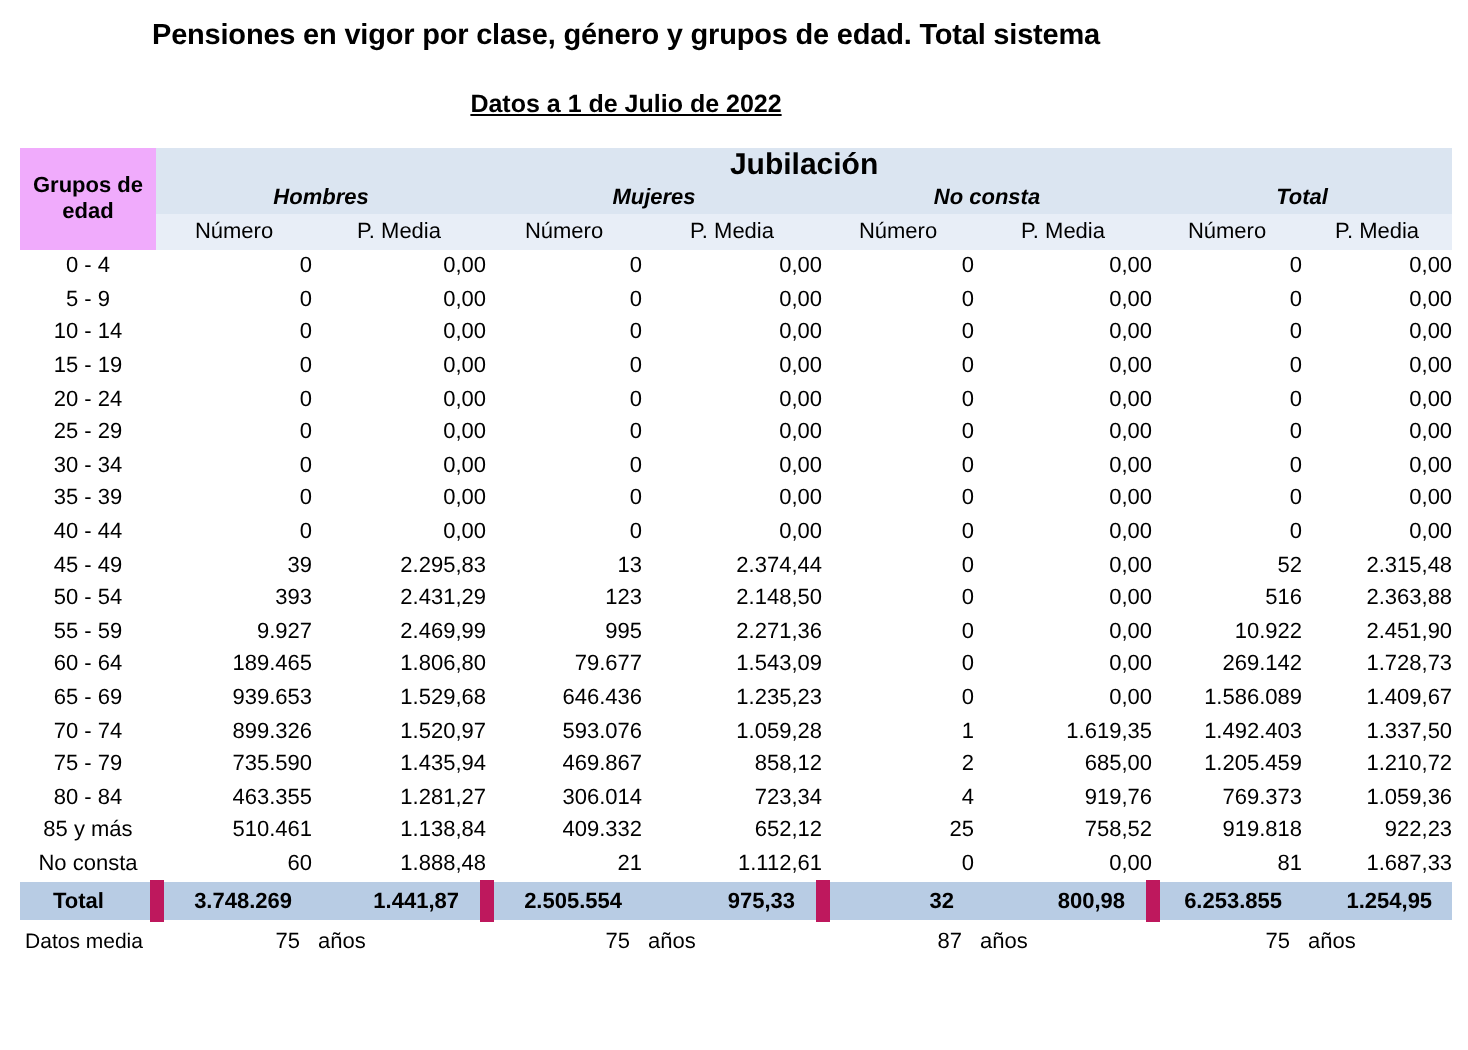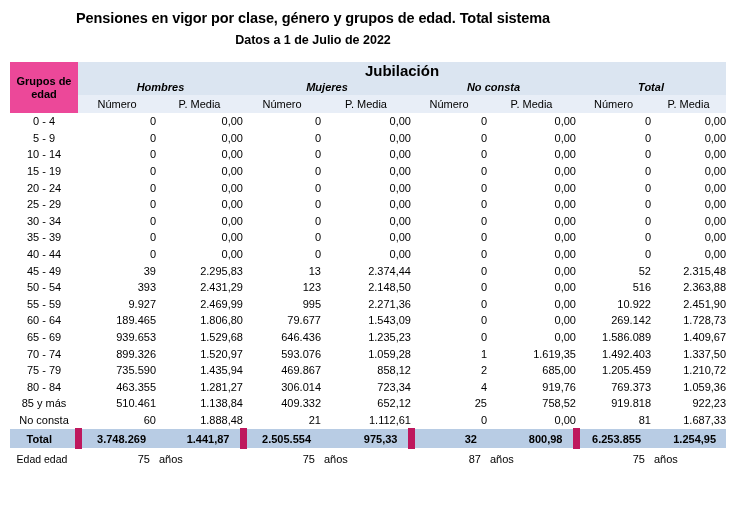--- a/index.html
+++ b/index.html
@@ -31,22 +31,23 @@
     font-weight: bold;
     letter-spacing: -0.1px;
     line-height: 20px;
     margin: 0;
     padding-top: 4px;
   }
   .title-sub {
     font-size: 12.5px;
     font-weight: bold;
     line-height: 19px;
-    margin: 0;
+    margin: 12px;
     padding-top: 3px;
+    text-decoration: underline;
   }
   .title-third {
     font-size: 12.5px;
     font-weight: bold;
     line-height: 19px;
     margin: 0;
     padding-top: 2px;
   }
   .sup {
     font-size: 8px;
@@ -67,21 +68,21 @@
     font-size: 11px;
   }
   table.pensiones td, table.pensiones th {
     padding: 0;
     margin: 0;
     border: none;
   }
 
   
   .hdr-group {
-    background: #ec4899;
+    background: #f0abfc;
     border: 1px solid #ffffff;
     font-weight: bold;
     font-size: 11px;
     text-align: center;
     vertical-align: middle;
     height: 37px;
     color: #000;
     line-height: 13px;
   }
   .hdr-top {
@@ -435,21 +436,21 @@
             <td class="num sepcell">3.748.269</td>
             <td class="num">1.441,87</td>
             <td class="num sepcell">2.505.554</td>
             <td class="num">975,33</td>
             <td class="num sepcell">32</td>
             <td class="num">800,98</td>
             <td class="num sepcell">6.253.855</td>
             <td class="num">1.254,95</td>
           </tr>
           <tr class="edad-row">
-            <td class="age">Edad edad</td>
+            <td class="age">Datos media</td>
             <td class="em-val">75</td>
             <td class="em-unit">años</td>
             <td class="em-val">75</td>
             <td class="em-unit">años</td>
             <td class="em-val">87</td>
             <td class="em-unit">años</td>
             <td class="em-val">75</td>
             <td class="em-unit">años</td>
           </tr>
         </tbody>

